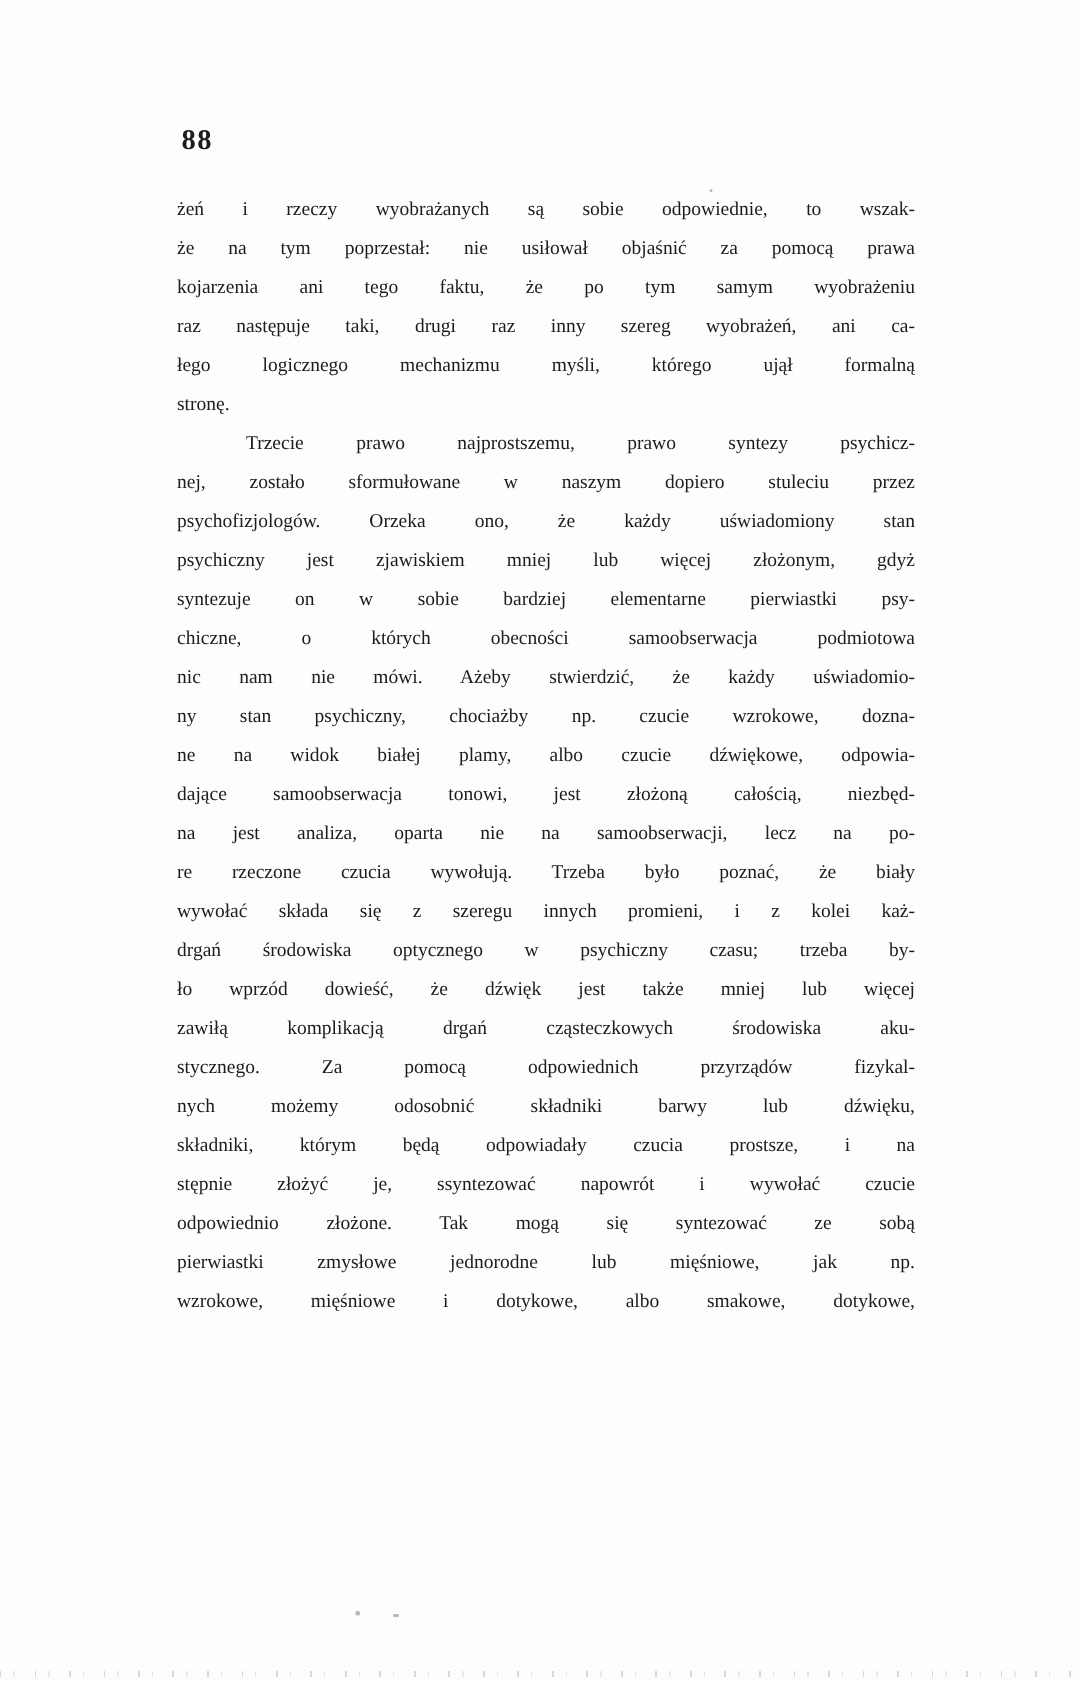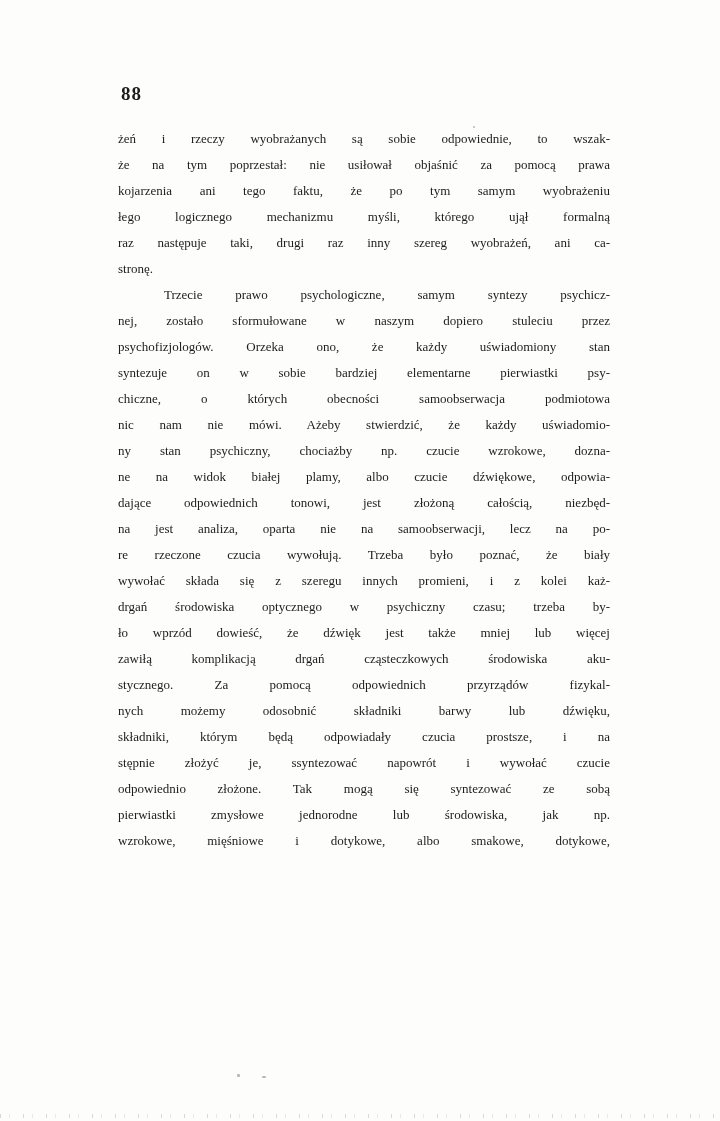--- a/index.html
+++ b/index.html
@@ -73,44 +73,45 @@
 </head>
 <body>
 
 <div class="page">
   <div class="page-number">88</div>
 
   <div class="text-block">
       <div class="line">żeń i rzeczy wyobrażanych są sobie odpowiednie, to wszak-</div>
       <div class="line">że na tym poprzestał: nie usiłował objaśnić za pomocą prawa</div>
       <div class="line">kojarzenia ani tego faktu, że po tym samym wyobrażeniu</div>
+      <div class="line">raz następuje taki, drugi raz inny szereg wyobrażeń, ani ca-</div>
       <div class="line">łego logicznego mechanizmu myśli, którego ujął formalną</div>
-      <div class="line">raz następuje taki, drugi raz inny szereg wyobrażeń, ani ca-</div>
       <div class="line no-just">stronę.</div>
-      <div class="line indent">Trzecie prawo psychologiczne, samym syntezy psychicz-</div>
+      <div class="line indent">Trzecie prawo najprostszemu, prawo syntezy psychicz-</div>
       <div class="line">nej, zostało sformułowane w naszym dopiero stuleciu przez</div>
       <div class="line">psychofizjologów. Orzeka ono, że każdy uświadomiony stan</div>
+      <div class="line">psychiczny jest zjawiskiem mniej lub więcej złożonym, gdyż</div>
       <div class="line">syntezuje on w sobie bardziej elementarne pierwiastki psy-</div>
       <div class="line">chiczne, o których obecności samoobserwacja podmiotowa</div>
       <div class="line">nic nam nie mówi. Ażeby stwierdzić, że każdy uświadomio-</div>
       <div class="line">ny stan psychiczny, chociażby np. czucie wzrokowe, dozna-</div>
       <div class="line">ne na widok białej plamy, albo czucie dźwiękowe, odpowia-</div>
-      <div class="line">dające odpowiednich tonowi, jest złożoną całością, niezbęd-</div>
+      <div class="line">dające samoobserwacja tonowi, jest złożoną całością, niezbęd-</div>
       <div class="line">na jest analiza, oparta nie na samoobserwacji, lecz na po-</div>
       <div class="line">re rzeczone czucia wywołują. Trzeba było poznać, że biały</div>
       <div class="line">wywołać składa się z szeregu innych promieni, i z kolei każ-</div>
       <div class="line">drgań środowiska optycznego w psychiczny czasu; trzeba by-</div>
       <div class="line">ło wprzód dowieść, że dźwięk jest także mniej lub więcej</div>
       <div class="line">zawiłą komplikacją drgań cząsteczkowych środowiska aku-</div>
       <div class="line">stycznego. Za pomocą odpowiednich przyrządów fizykal-</div>
       <div class="line">nych możemy odosobnić składniki barwy lub dźwięku,</div>
       <div class="line">składniki, którym będą odpowiadały czucia prostsze, i na</div>
       <div class="line">stępnie złożyć je, ssyntezować napowrót i wywołać czucie</div>
       <div class="line">odpowiednio złożone. Tak mogą się syntezować ze sobą</div>
-      <div class="line">pierwiastki zmysłowe jednorodne lub środowiska, jak np.</div>
+      <div class="line">pierwiastki zmysłowe jednorodne lub mięśniowe, jak np.</div>
       <div class="line">wzrokowe, mięśniowe i dotykowe, albo smakowe, dotykowe,</div>
     </div>
 
   <div class="speck" style="left:237px; top:1074px;"></div>
   <div class="speck" style="left:262px; top:1076px; width:4px; height:2px;"></div>
   <div class="speck" style="left:473px; top:126px; width:2px; height:2px;"></div>
 
   <div class="scan-noise"></div>
 </div>
 

